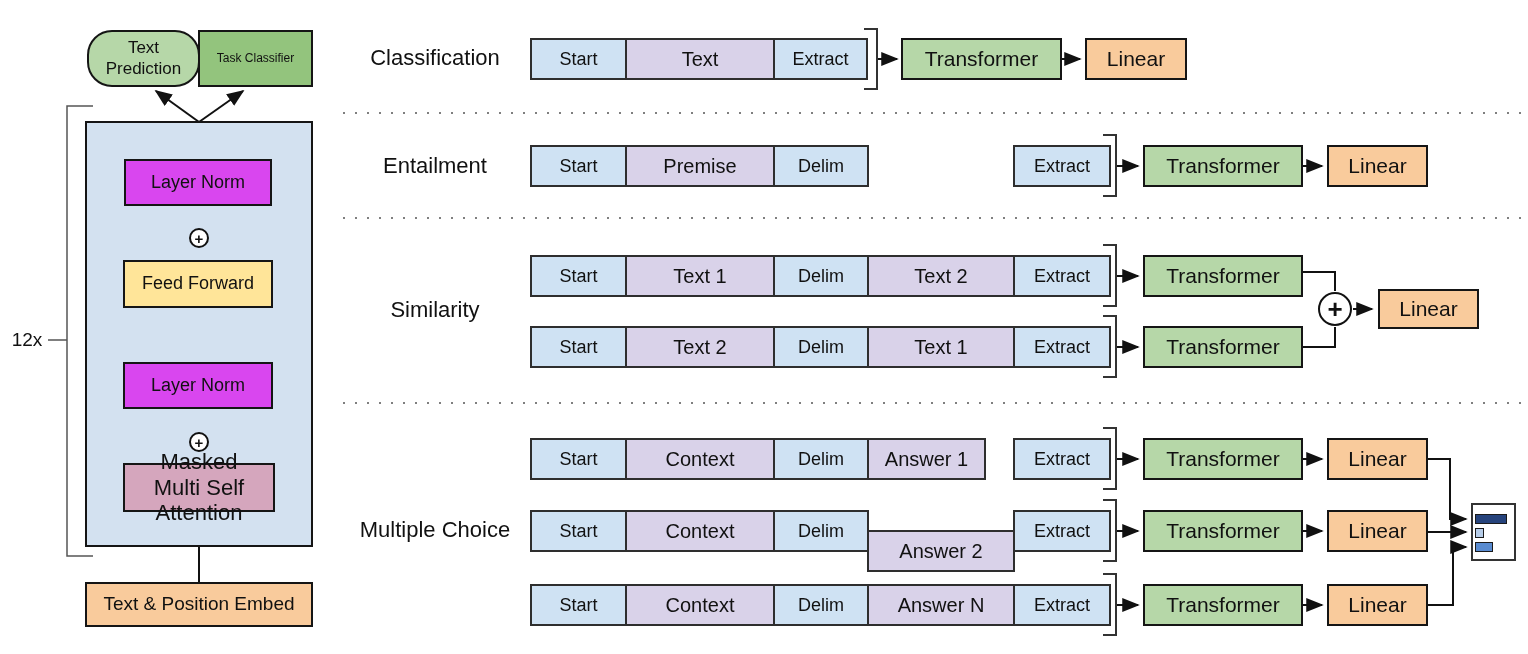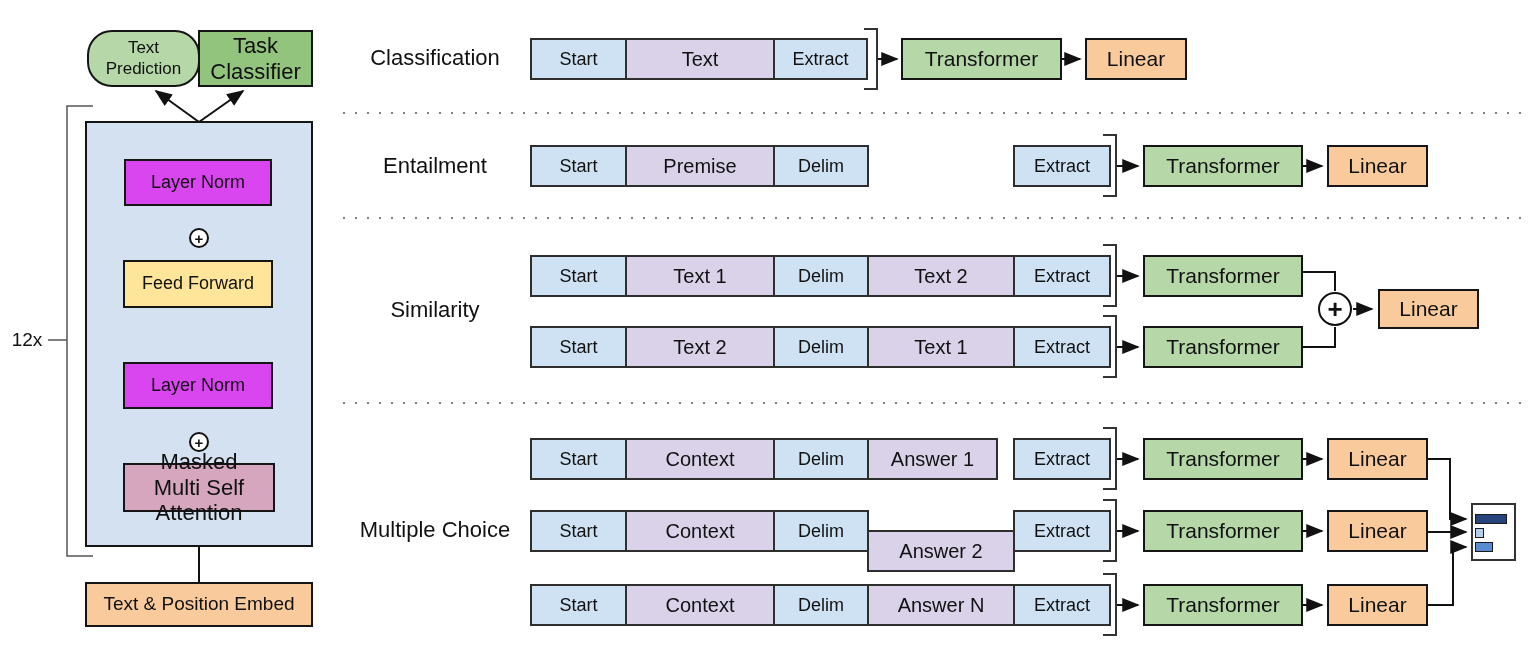--- a/index.html
+++ b/index.html
@@ -10,21 +10,21 @@
   .box,.cell,.label,.circle{z-index:3;}
   .circle{z-index:4;}
   .box{position:absolute;box-sizing:border-box;border:2px solid #151515;
        display:flex;align-items:center;justify-content:center;text-align:center;line-height:1.18;}
   .container-blue{background:#d3e1f0;}
   .ln{background:#d946ef;font-size:18px;}
   .ff{background:#ffe599;font-size:18px;}
   .attn{background:#d5a6bd;font-size:22px;padding:6px 10px;}
   .embed{background:#f9cb9c;font-size:19px;}
   .tpred{background:#b6d7a8;font-size:17px;padding:2px 6px;}
-  .tclass{background:#93c47d;font-size:22px;padding:0 6px;}
+  .tclass{background:#93c47d;font-size:12px;padding:0 6px;}
   .transformer{background:#b6d7a8;font-size:21px;}
   .linear{background:#f9cb9c;font-size:21px;}
   .cell{position:absolute;box-sizing:border-box;height:42px;border:2px solid #2e2e2e;
         display:flex;align-items:center;justify-content:center;}
   .token{background:#cfe2f3;font-size:18px;}
   .content{background:#d9d2e9;font-size:20px;}
   .label{position:absolute;width:170px;font-size:22px;text-align:center;}
   .circle{position:absolute;box-sizing:border-box;border:2px solid #111;border-radius:50%;
           background:#fff;display:flex;align-items:center;justify-content:center;font-weight:bold;}
   .circle.small{width:20px;height:20px;font-size:15px;line-height:1;}
@@ -151,21 +151,21 @@
   <div class="box transformer" style="left:1143px;top:326px;width:160px;height:42px;">Transformer</div>
 
   <div class="circle big" style="left:1318px;top:292px;">+</div>
   <div class="box linear" style="left:1378px;top:289px;width:101px;height:40px;">Linear</div>
 
   <div class="label" style="left:350px;top:517px;">Multiple Choice</div>
 
   <div class="cell token" style="left:530px;top:438px;width:97px;">Start</div>
   <div class="cell content" style="left:625px;top:438px;width:150px;">Context</div>
   <div class="cell token" style="left:773px;top:438px;width:96px;">Delim</div>
-  <div class="cell content" style="left:867px;top:438px;width:131px;">Answer 1</div>
+  <div class="cell content" style="left:867px;top:438px;width:119px;">Answer 1</div>
   <div class="cell token" style="left:1013px;top:438px;width:98px;">Extract</div>
   <div class="box transformer" style="left:1143px;top:438px;width:160px;height:42px;">Transformer</div>
   <div class="box linear" style="left:1327px;top:438px;width:101px;height:42px;">Linear</div>
 
   <div class="cell token" style="left:530px;top:510px;width:97px;">Start</div>
   <div class="cell content" style="left:625px;top:510px;width:150px;">Context</div>
   <div class="cell token" style="left:773px;top:510px;width:96px;">Delim</div>
   <div class="cell content" style="left:867px;top:510px;width:148px;margin-top:20px;">Answer 2</div>
   <div class="cell token" style="left:1013px;top:510px;width:98px;">Extract</div>
   <div class="box transformer" style="left:1143px;top:510px;width:160px;height:42px;">Transformer</div>

